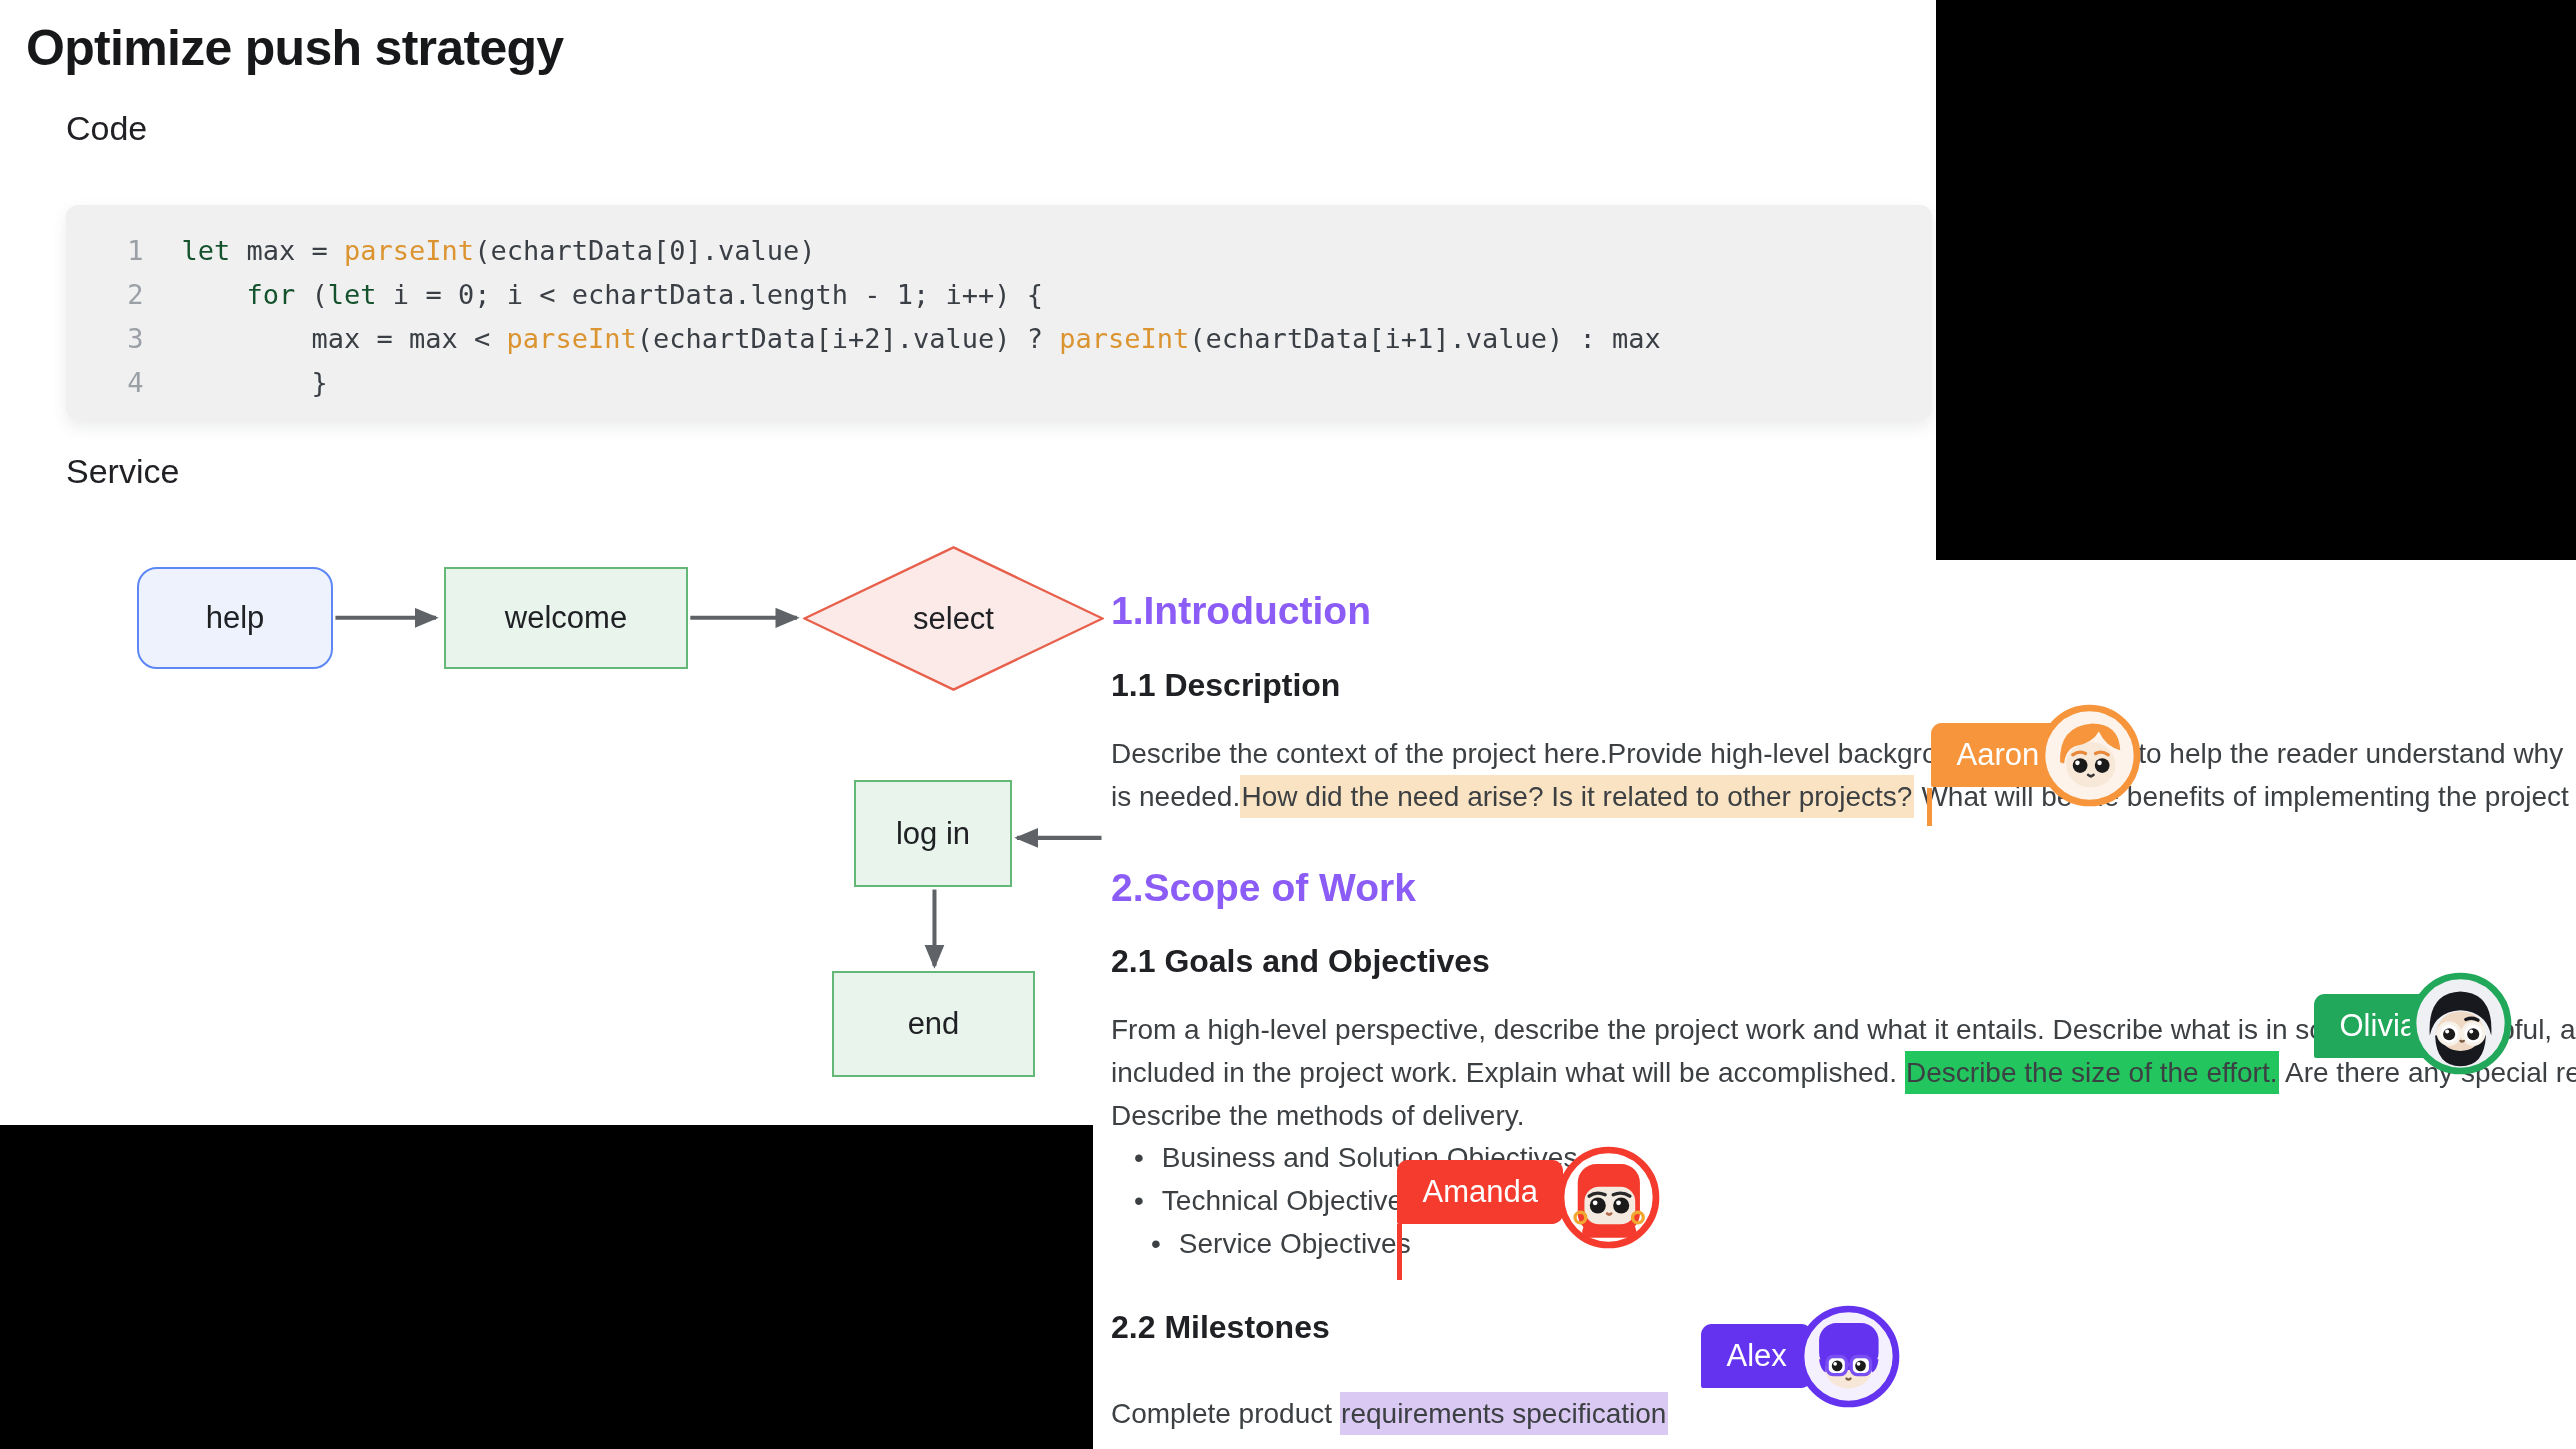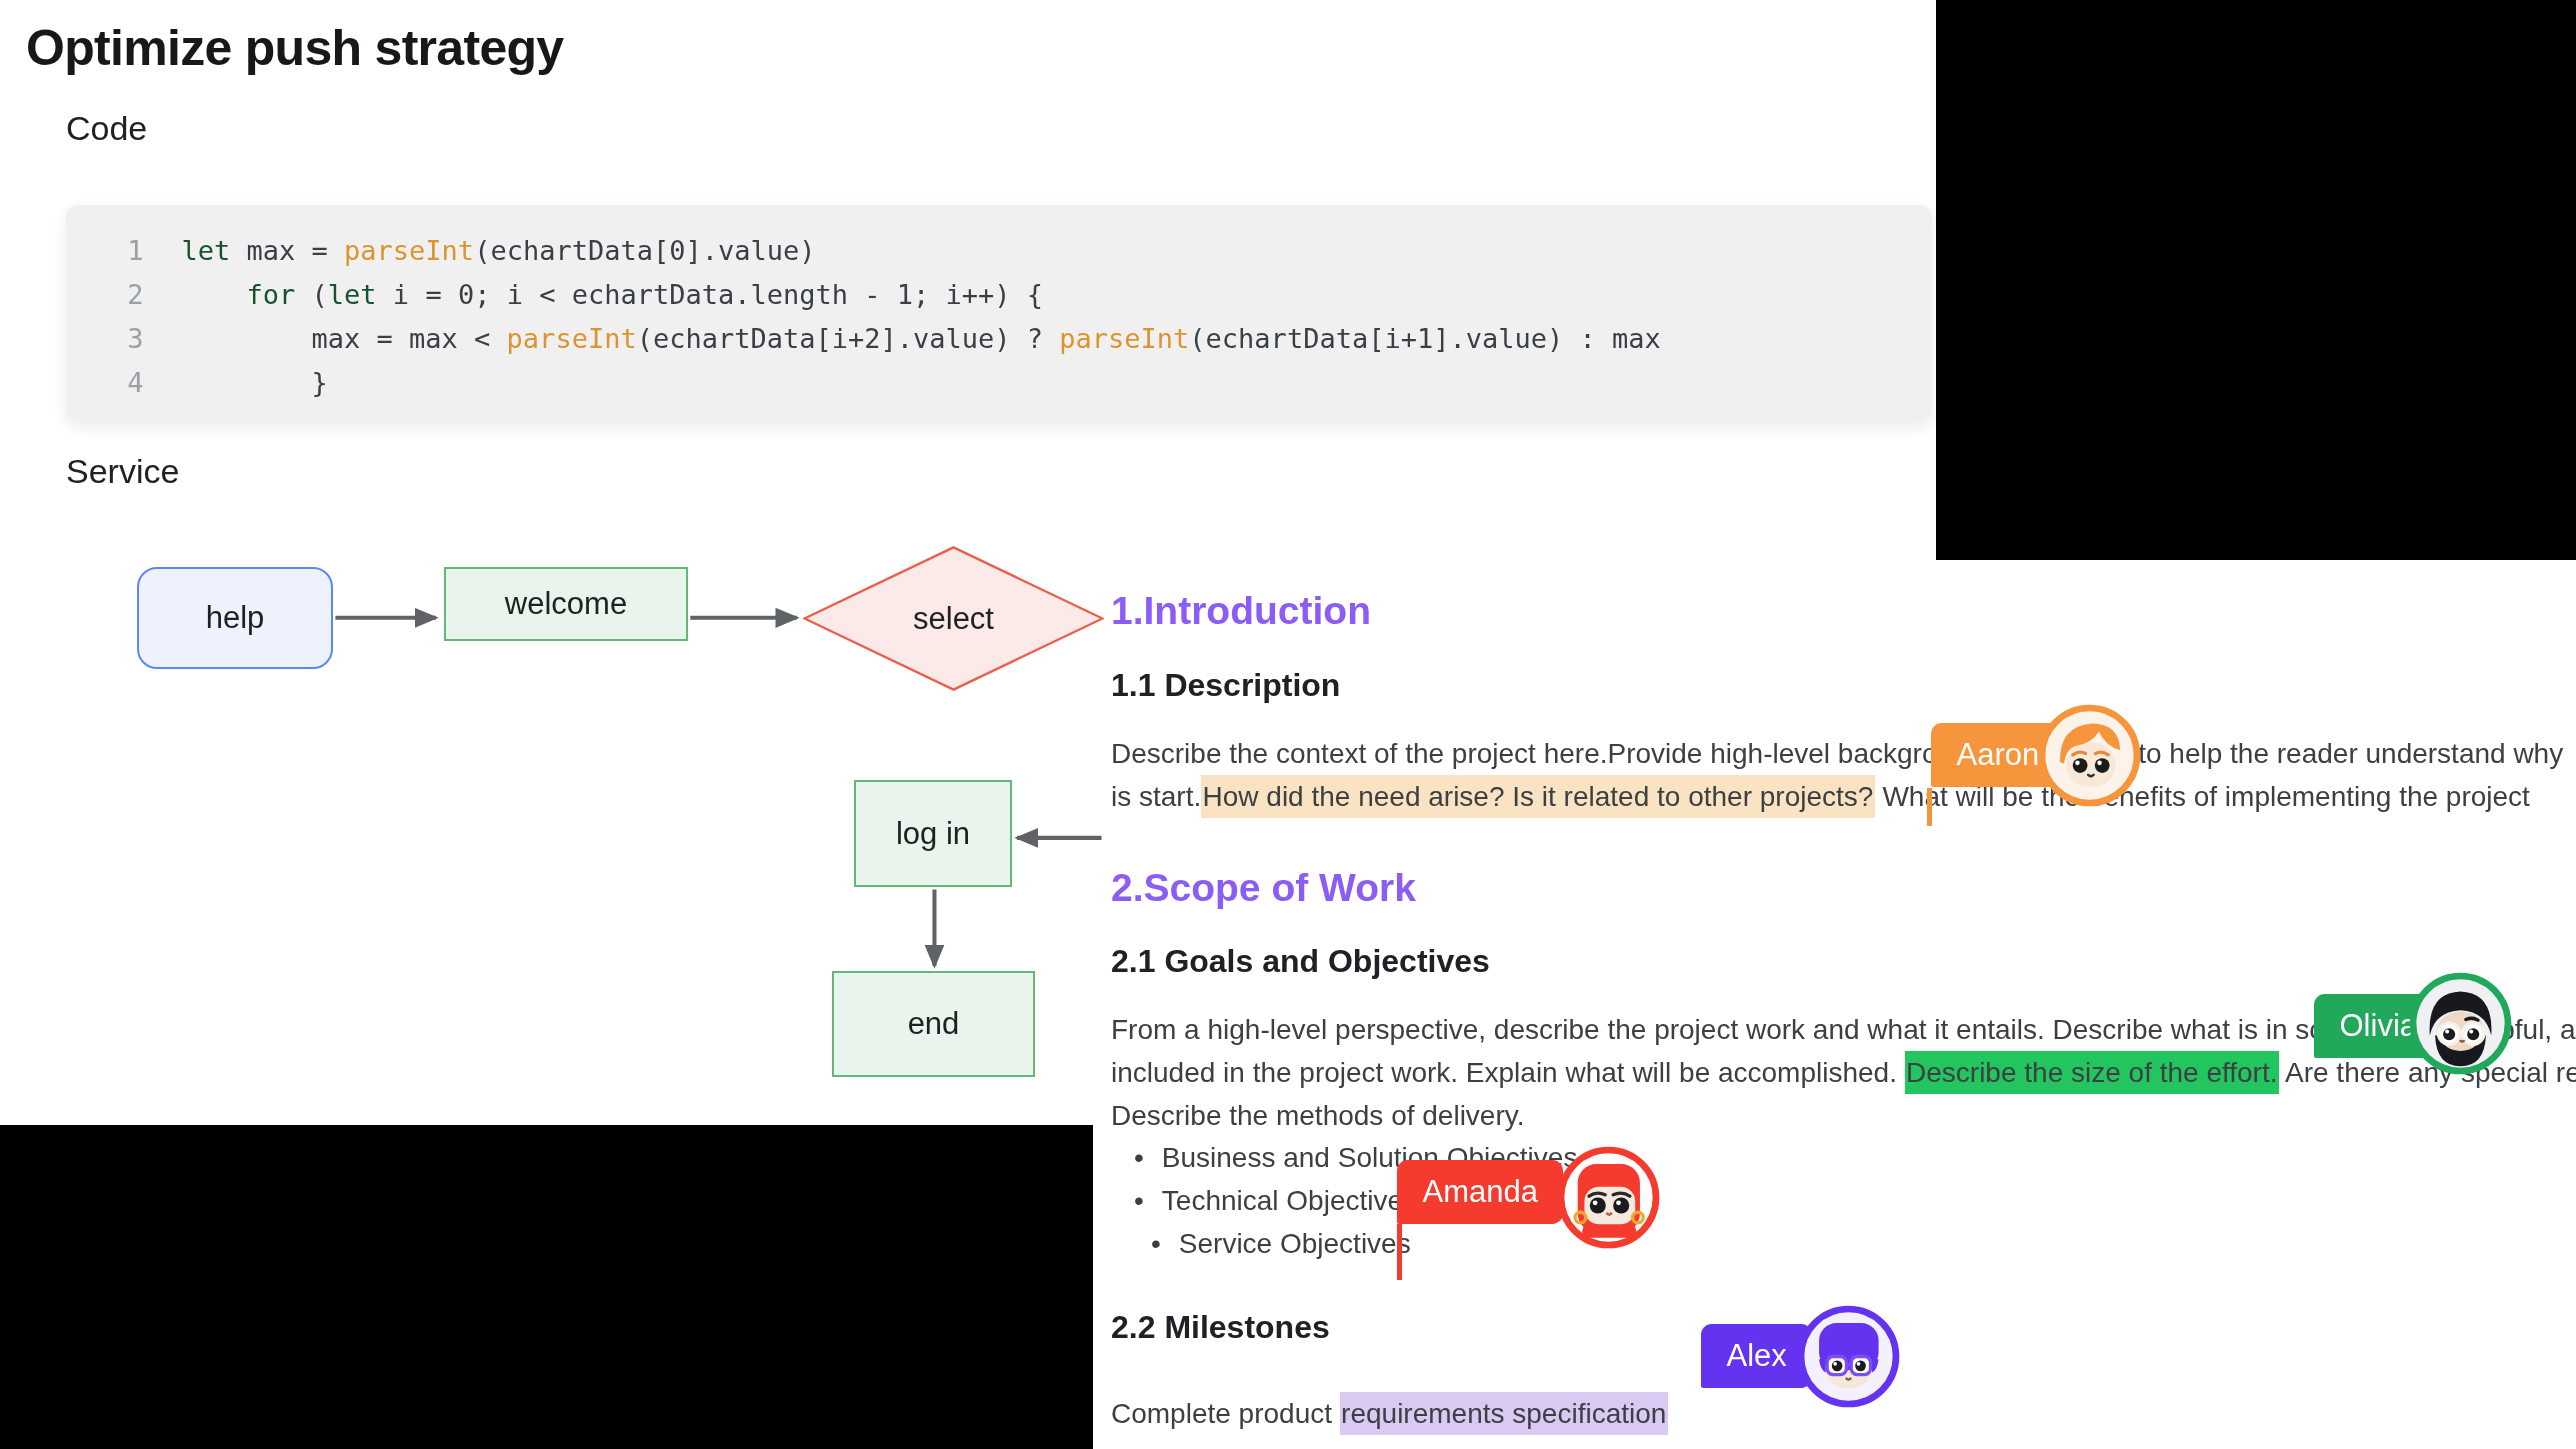--- a/index.html
+++ b/index.html
@@ -84,42 +84,42 @@
       <line x1="1029" y1="921" x2="1188" y2="921" stroke="#5F6368" stroke-width="6" marker-end="url(#ah)"></line>
       <line x1="1642" y1="1249" x2="1516" y2="1249" stroke="#5F6368" stroke-width="6" marker-end="url(#ah)"></line>
       <line x1="1393" y1="1326" x2="1393" y2="1440" stroke="#5F6368" stroke-width="6" marker-end="url(#ah)"></line>
     </g>
 </svg>
 
 <div id="flow-nodes">
     <div class="flow-node" style="left: 137px; top: 567px; width: 196px; height: 102px; background: rgb(237, 242, 253); border: 2.7px solid rgb(93, 135, 245); border-radius: 20px;">
       <span class="flow-label">help</span>
     </div>
-    <div class="flow-node" style="left: 444px; top: 567px; width: 244px; height: 74px; background: rgb(232, 244, 236); border: 2.7px solid rgb(99, 184, 119);">
+    <div class="flow-node" style="left: 444px; top: 567px; width: 244px; height: 102px; background: rgb(232, 244, 236); border: 2.7px solid rgb(99, 184, 119);">
       <span class="flow-label">welcome</span>
     </div>
     <div class="flow-node" style="left: 803px; top: 546px; width: 301px; height: 145px;">
       <svg width="301" height="145" viewBox="0 0 448 216">
         <polygon points="2,108 224,2 446,108 224,214" fill="#FBEAE8" stroke="#E8604C" stroke-width="3.5"></polygon>
       </svg>
       <span class="flow-label">select</span>
     </div>
     <div class="flow-node" style="left: 854px; top: 780px; width: 158px; height: 107px; background: rgb(232, 244, 236); border: 2.7px solid rgb(99, 184, 119);">
       <span class="flow-label">log in</span>
     </div>
     <div class="flow-node" style="left: 832px; top: 971px; width: 203px; height: 106px; background: rgb(232, 244, 236); border: 2.7px solid rgb(99, 184, 119);">
       <span class="flow-label">end</span>
     </div>
   </div>
 
 <div class="abs" id="doc">
     <div class="h1" style="top: 589px; left: 0px;">1.Introduction</div>
     <div class="h2" style="top: 667px; left: 0px;">1.1 Description</div>
     <div class="line" style="top: 738px; left: 0px;"><span>Describe the context of the project here.Provide high-level background information to help the reader understand why</span></div>
-    <div class="line" style="top: 781px; left: 0px;"><span>is start.</span><span class="hl" style="background: rgb(250, 227, 194);">How did the need arise? Is it related to other projects?</span><span> What will be the benefits of implementing the project</span></div>
+    <div class="line" style="top: 781px; left: 0px;"><span>is needed.</span><span class="hl" style="background: rgb(250, 227, 194);">How did the need arise? Is it related to other projects?</span><span> What will be the benefits of implementing the project</span></div>
     <div class="h1" style="top: 866px; left: 0px;">2.Scope of Work</div>
     <div class="h2" style="top: 943px; left: 0px;">2.1 Goals and Objectives</div>
     <div class="line" style="top: 1014px; left: 0px;"><span>From a high-level perspective, describe the project work and what it entails. Describe what is in scope and, if helpful, also</span></div>
     <div class="line" style="top: 1057px; left: 0px;"><span>included in the project work. Explain what will be accomplished. </span><span class="hl" style="background: #22c55e;">Describe the size of the effort.</span><span> Are there any special requirements</span></div>
     <div class="line" style="top: 1100px; left: 0px;"><span>Describe the methods of delivery.</span></div>
     <div class="line" style="top: 1142px; left: 23px;"><span class="dot">•</span><span>Business and Solution Objectives</span></div>
     <div class="line" style="top: 1185px; left: 23px;"><span class="dot">•</span><span>Technical Objectives</span></div>
     <div class="line" style="top: 1228px; left: 23px; margin-left: 17px;"><span class="dot">•</span><span>Service Objectives</span></div>
     <div class="h2" style="top: 1309px; left: 0px;">2.2 Milestones</div>
     <div class="line" style="top: 1398px; left: 0px;"><span>Complete product </span><span class="hl" style="background: rgb(218, 201, 243);">requirements specification</span></div>

